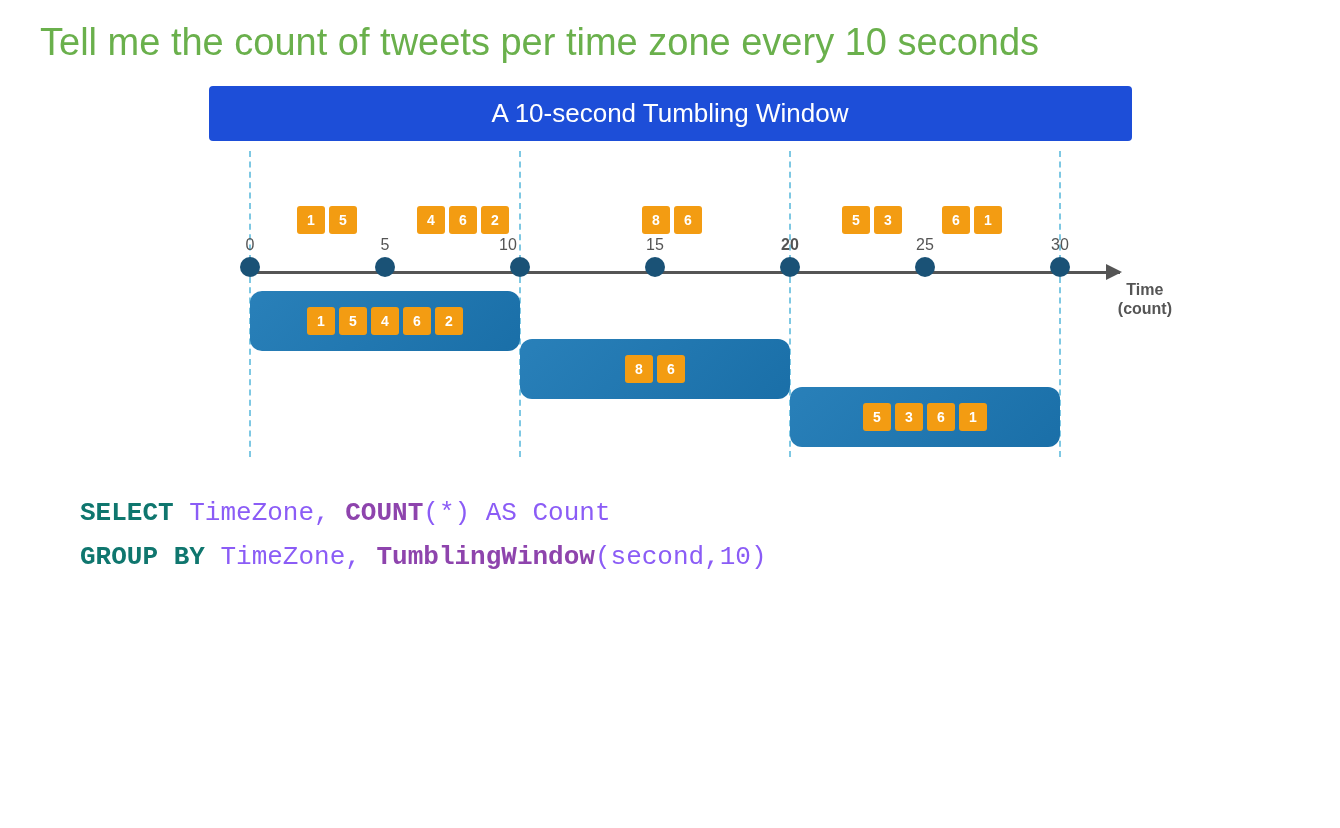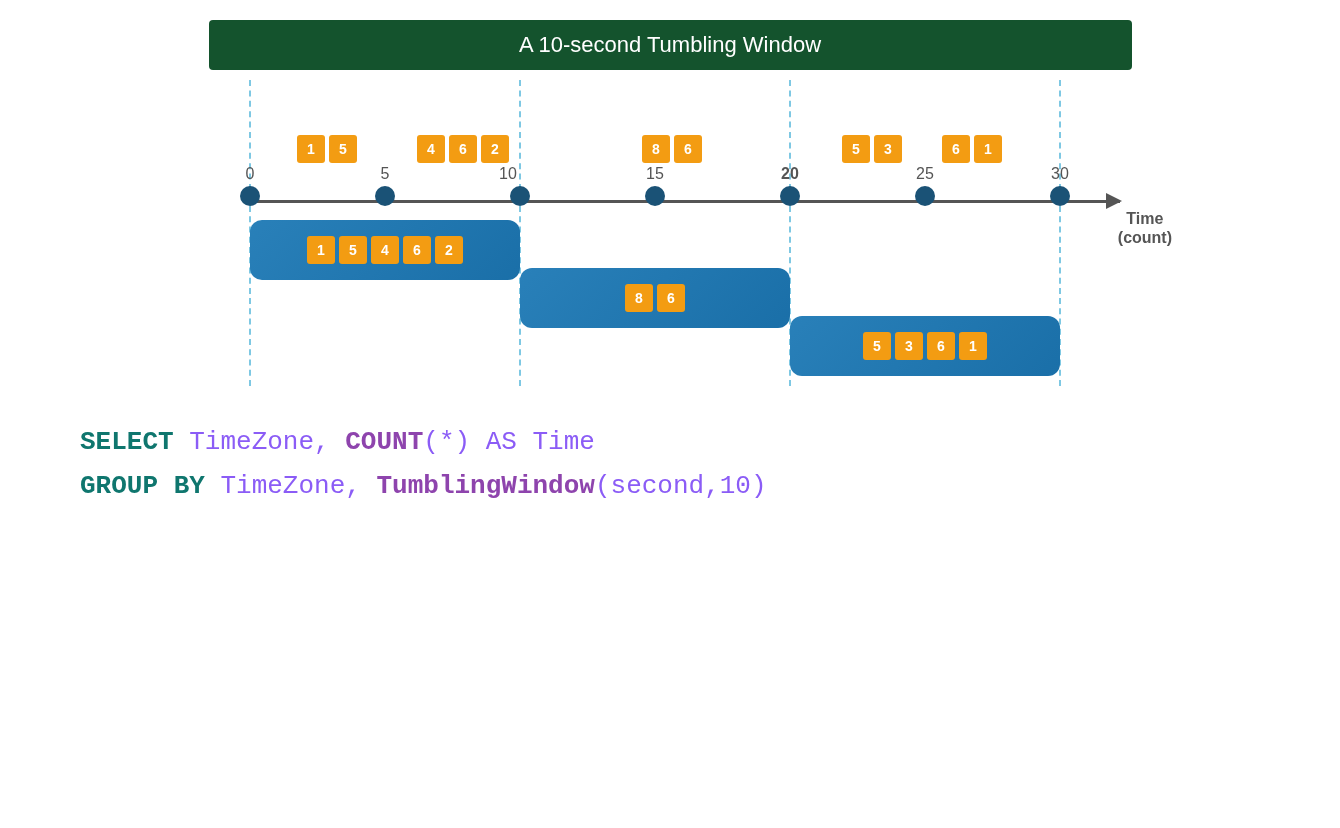--- a/index.html
+++ b/index.html
@@ -22,23 +22,23 @@
 
     .title {
       color: #6ab04c;
       font-size: 38px;
       font-weight: 400;
       margin-bottom: 20px;
       line-height: 1.2;
     }
 
     .window-banner {
-      background: #14532d;
+      background: #1d4ed8;
       color: #fff;
-      font-size: 22px;
+      font-size: 26px;
       font-weight: 400;
       text-align: center;
       padding: 12px 0;
       width: 923px;
       margin: 0 auto 10px auto;
       border-radius: 4px;
     }
 
     .diagram-area {
       position: relative;
@@ -161,20 +161,21 @@
 
     .kw-blue { color: #0f766e; font-weight: bold; }
     .kw-purple { color: #8e44ad; font-weight: bold; }
     .kw-normal { color: #8b5cf6; }
   </style>
 </head>
 <body>
 
 <div class="main-container">
 
+  <div class="title">Tell me the count of tweets per time zone every 10 seconds</div>
 
   <div class="window-banner">A 10-second Tumbling Window</div>
 
   <div class="diagram-area">
 
     <div class="dashed-line" style="left: 30px;"></div>
     <div class="dashed-line" style="left: 300px;"></div>
     <div class="dashed-line" style="left: 570px;"></div>
     <div class="dashed-line" style="left: 840px;"></div>
 
@@ -254,20 +255,20 @@
       <span class="badge">5</span>
       <span class="badge">3</span>
       <span class="badge">6</span>
       <span class="badge">1</span>
     </div>
 
   </div>
 
   <div class="sql-section">
     <div>
-      <span class="kw-blue">SELECT</span><span class="kw-normal"> TimeZone, </span><span class="kw-purple">COUNT</span><span class="kw-normal">(*) AS Time</span>
+      <span class="kw-blue">SELECT</span><span class="kw-normal"> TimeZone, </span><span class="kw-purple">COUNT</span><span class="kw-normal">(*) AS Count</span>
     </div>
     <div>
       <span class="kw-blue">GROUP</span><span class="kw-normal"> </span><span class="kw-blue">BY</span><span class="kw-normal"> TimeZone, </span><span class="kw-purple">TumblingWindow</span><span class="kw-normal">(second,10)</span>
     </div>
   </div>
 
 </div>
 
 </body></html>

